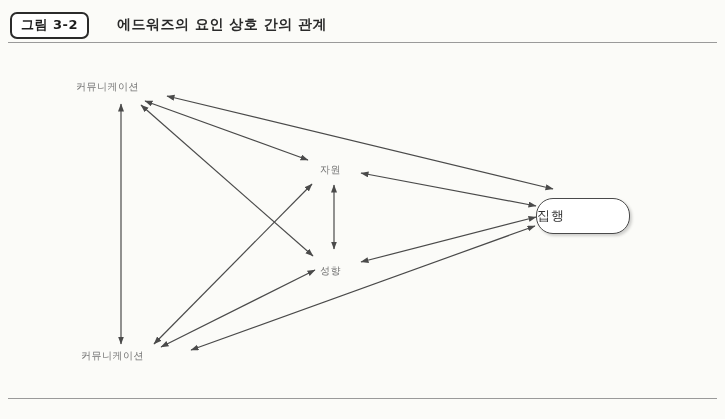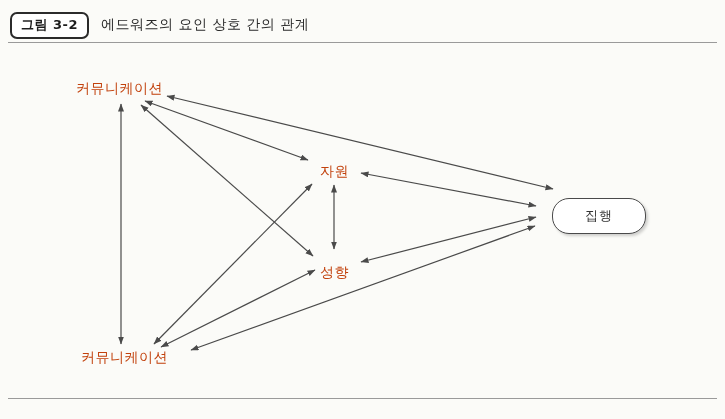--- a/index.html
+++ b/index.html
@@ -16,37 +16,37 @@
     overflow: hidden;
   }
   
   .header {
     position: absolute;
     left: 10px;
     top: 12px;
     height: 26px;
     display: flex;
     align-items: center;
-    gap: 12px;
+    gap: 28px;
   }
   .badge {
     display: inline-block;
     border: 2px solid #2b2b2b;
     border-radius: 7px;
     padding: 2px 9px 3px 9px;
     font-size: 13px;
     font-weight: bold;
     color: #1d1d1d;
     background: #ffffff;
     letter-spacing: 0.5px;
     white-space: nowrap;
   }
   .title {
     font-size: 14px;
-    font-weight: normal;
+    font-weight: bold;
     color: #2a2a2a;
     letter-spacing: 0.5px;
     white-space: nowrap;
   }
   .rule {
     position: absolute;
     left: 8px;
     right: 8px;
     height: 1px;
     background: #9a9a9a;
@@ -62,38 +62,38 @@
     width: 725px;
     height: 419px;
   }
   .arrow {
     stroke: #4a4a4a;
     stroke-width: 1.2;
     fill: none;
   }
   .node {
     position: absolute;
-    font-size: 14px;
-    color: #c2410c;
+    font-size: 10px;
+    color: #737373;
     white-space: nowrap;
     letter-spacing: 0.5px;
   }
   .node-box {
     position: absolute;
-    left: 552px;
+    left: 536px;
     top: 198px;
     width: 92px;
     height: 34px;
     border: 1.5px solid #4a4a4a;
     border-radius: 17px;
     background: #ffffff;
     box-shadow: 2px 2px 3px rgba(0,0,0,0.18);
     display: flex;
     align-items: center;
-    justify-content: center;
+    justify-content: flex-start;
     font-size: 13px;
     color: #333333;
     letter-spacing: 1px;
   }
 </style>
 </head>
 <body>
 
 <div class="page">
 

